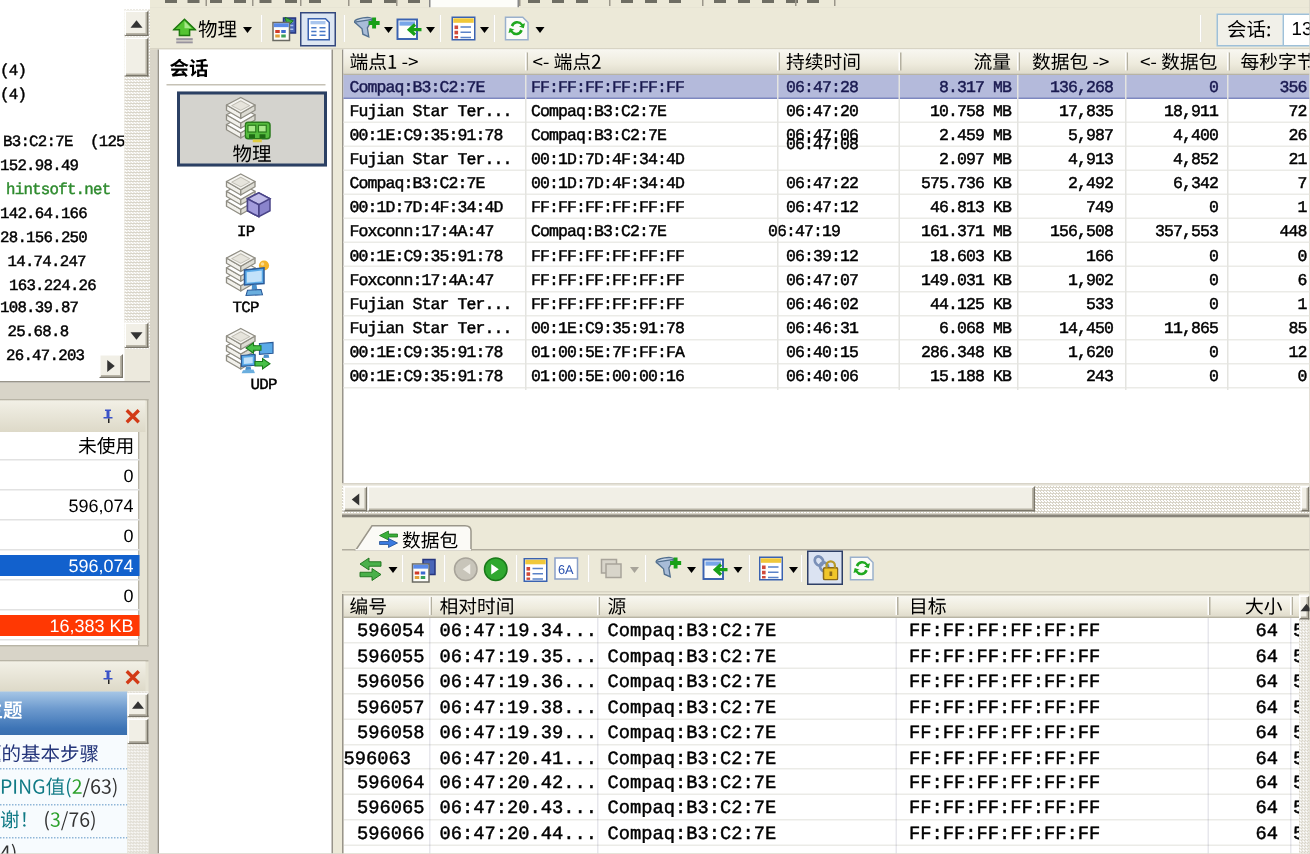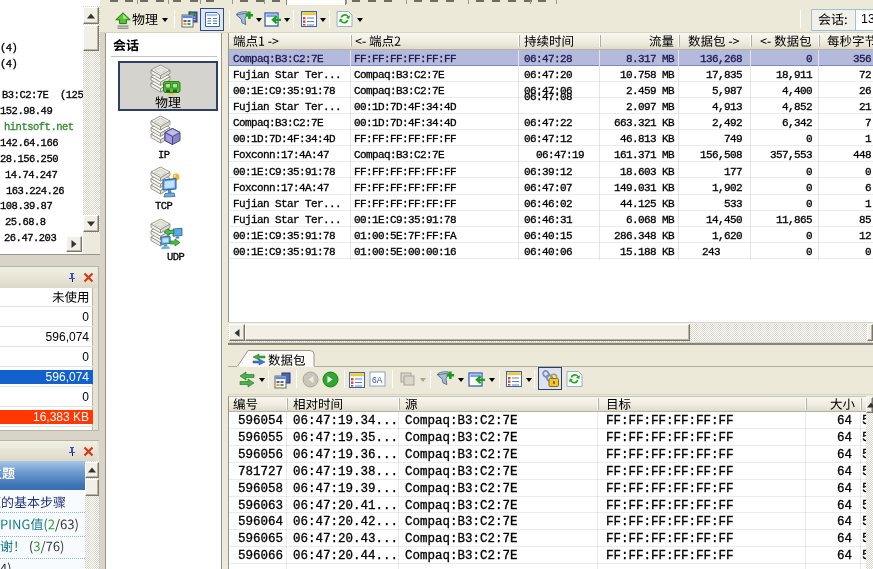--- a/index.html
+++ b/index.html
@@ -391,46 +391,46 @@
 <div class="abs mono t10" style="left:354px;top:99.1px;width:160px;color:#000;white-space:pre">00:1D:7D:4F:34:4D</div>
 <div class="abs mono t10" style="left:524px;top:89px;width:70px;color:#000;white-space:pre">06:47:08</div>
 <div class="abs mono t10" style="left:558px;top:99.1px;width:116px;text-align:right;color:#000;white-space:pre">2.097 MB</div>
 <div class="abs mono t10" style="left:680px;top:99.1px;width:62px;text-align:right;color:#000;white-space:pre">4,913</div>
 <div class="abs mono t10" style="left:748px;top:99.1px;width:64px;text-align:right;color:#000;white-space:pre">4,852</div>
 <div class="abs mono t10" style="left:806px;top:99.1px;width:65px;text-align:right;color:#000;white-space:pre">21</div>
 <div class="abs" style="left:229px;top:114.0px;width:644px;height:16.12px;border-bottom:1px solid #ebebe7"></div>
 <div class="abs mono t10" style="left:233px;top:115.2px;width:115px;color:#000;white-space:pre">Compaq:B3:C2:7E</div>
 <div class="abs mono t10" style="left:354px;top:115.2px;width:160px;color:#000;white-space:pre">00:1D:7D:4F:34:4D</div>
 <div class="abs mono t10" style="left:524px;top:115.2px;width:70px;color:#000;white-space:pre">06:47:22</div>
-<div class="abs mono t10" style="left:558px;top:115.2px;width:116px;text-align:right;color:#000;white-space:pre">663.321 KB</div>
+<div class="abs mono t10" style="left:558px;top:115.2px;width:116px;text-align:right;color:#000;white-space:pre">575.736 KB</div>
 <div class="abs mono t10" style="left:680px;top:115.2px;width:62px;text-align:right;color:#000;white-space:pre">2,492</div>
 <div class="abs mono t10" style="left:748px;top:115.2px;width:64px;text-align:right;color:#000;white-space:pre">6,342</div>
 <div class="abs mono t10" style="left:806px;top:115.2px;width:65px;text-align:right;color:#000;white-space:pre">7</div>
 <div class="abs" style="left:229px;top:130.1px;width:644px;height:16.12px;border-bottom:1px solid #ebebe7"></div>
 <div class="abs mono t10" style="left:233px;top:131.3px;width:115px;color:#000;white-space:pre">00:1D:7D:4F:34:4D</div>
 <div class="abs mono t10" style="left:354px;top:131.3px;width:160px;color:#000;white-space:pre">FF:FF:FF:FF:FF:FF</div>
 <div class="abs mono t10" style="left:524px;top:131.3px;width:70px;color:#000;white-space:pre">06:47:12</div>
 <div class="abs mono t10" style="left:558px;top:131.3px;width:116px;text-align:right;color:#000;white-space:pre">46.813 KB</div>
 <div class="abs mono t10" style="left:680px;top:131.3px;width:62px;text-align:right;color:#000;white-space:pre">749</div>
 <div class="abs mono t10" style="left:748px;top:131.3px;width:64px;text-align:right;color:#000;white-space:pre">0</div>
 <div class="abs mono t10" style="left:806px;top:131.3px;width:65px;text-align:right;color:#000;white-space:pre">1</div>
 <div class="abs" style="left:229px;top:146.2px;width:644px;height:16.12px;border-bottom:1px solid #ebebe7"></div>
 <div class="abs mono t10" style="left:233px;top:147.4px;width:115px;color:#000;white-space:pre">Foxconn:17:4A:47</div>
 <div class="abs mono t10" style="left:354px;top:147.4px;width:160px;color:#000;white-space:pre">Compaq:B3:C2:7E</div>
-<div class="abs mono t10" style="left:536px;top:147.4px;width:70px;color:#000;white-space:pre">06:47:19</div>
+<div class="abs mono t10" style="left:512px;top:147.4px;width:70px;color:#000;white-space:pre">06:47:19</div>
 <div class="abs mono t10" style="left:558px;top:147.4px;width:116px;text-align:right;color:#000;white-space:pre">161.371 MB</div>
 <div class="abs mono t10" style="left:680px;top:147.4px;width:62px;text-align:right;color:#000;white-space:pre">156,508</div>
 <div class="abs mono t10" style="left:748px;top:147.4px;width:64px;text-align:right;color:#000;white-space:pre">357,553</div>
 <div class="abs mono t10" style="left:806px;top:147.4px;width:65px;text-align:right;color:#000;white-space:pre">448</div>
 <div class="abs" style="left:229px;top:162.3px;width:644px;height:16.12px;border-bottom:1px solid #ebebe7"></div>
 <div class="abs mono t10" style="left:233px;top:163.5px;width:115px;color:#000;white-space:pre">00:1E:C9:35:91:78</div>
 <div class="abs mono t10" style="left:354px;top:163.5px;width:160px;color:#000;white-space:pre">FF:FF:FF:FF:FF:FF</div>
 <div class="abs mono t10" style="left:524px;top:163.5px;width:70px;color:#000;white-space:pre">06:39:12</div>
 <div class="abs mono t10" style="left:558px;top:163.5px;width:116px;text-align:right;color:#000;white-space:pre">18.603 KB</div>
-<div class="abs mono t10" style="left:680px;top:163.5px;width:62px;text-align:right;color:#000;white-space:pre">177</div>
+<div class="abs mono t10" style="left:680px;top:163.5px;width:62px;text-align:right;color:#000;white-space:pre">166</div>
 <div class="abs mono t10" style="left:748px;top:163.5px;width:64px;text-align:right;color:#000;white-space:pre">0</div>
 <div class="abs mono t10" style="left:806px;top:163.5px;width:65px;text-align:right;color:#000;white-space:pre">0</div>
 <div class="abs" style="left:229px;top:178.5px;width:644px;height:16.12px;border-bottom:1px solid #ebebe7"></div>
 <div class="abs mono t10" style="left:233px;top:179.7px;width:115px;color:#000;white-space:pre">Foxconn:17:4A:47</div>
 <div class="abs mono t10" style="left:354px;top:179.7px;width:160px;color:#000;white-space:pre">FF:FF:FF:FF:FF:FF</div>
 <div class="abs mono t10" style="left:524px;top:179.7px;width:70px;color:#000;white-space:pre">06:47:07</div>
 <div class="abs mono t10" style="left:558px;top:179.7px;width:116px;text-align:right;color:#000;white-space:pre">149.031 KB</div>
 <div class="abs mono t10" style="left:680px;top:179.7px;width:62px;text-align:right;color:#000;white-space:pre">1,902</div>
 <div class="abs mono t10" style="left:748px;top:179.7px;width:64px;text-align:right;color:#000;white-space:pre">0</div>
 <div class="abs mono t10" style="left:806px;top:179.7px;width:65px;text-align:right;color:#000;white-space:pre">6</div>
@@ -456,21 +456,21 @@
 <div class="abs mono t10" style="left:524px;top:228.0px;width:70px;color:#000;white-space:pre">06:40:15</div>
 <div class="abs mono t10" style="left:558px;top:228.0px;width:116px;text-align:right;color:#000;white-space:pre">286.348 KB</div>
 <div class="abs mono t10" style="left:680px;top:228.0px;width:62px;text-align:right;color:#000;white-space:pre">1,620</div>
 <div class="abs mono t10" style="left:748px;top:228.0px;width:64px;text-align:right;color:#000;white-space:pre">0</div>
 <div class="abs mono t10" style="left:806px;top:228.0px;width:65px;text-align:right;color:#000;white-space:pre">12</div>
 <div class="abs" style="left:229px;top:242.9px;width:644px;height:16.12px;border-bottom:1px solid #ebebe7"></div>
 <div class="abs mono t10" style="left:233px;top:244.1px;width:115px;color:#000;white-space:pre">00:1E:C9:35:91:78</div>
 <div class="abs mono t10" style="left:354px;top:244.1px;width:160px;color:#000;white-space:pre">01:00:5E:00:00:16</div>
 <div class="abs mono t10" style="left:524px;top:244.1px;width:70px;color:#000;white-space:pre">06:40:06</div>
 <div class="abs mono t10" style="left:558px;top:244.1px;width:116px;text-align:right;color:#000;white-space:pre">15.188 KB</div>
-<div class="abs mono t10" style="left:680px;top:244.1px;width:62px;text-align:center;color:#000;white-space:pre">243</div>
+<div class="abs mono t10" style="left:680px;top:244.1px;width:62px;text-align:right;color:#000;white-space:pre">243</div>
 <div class="abs mono t10" style="left:748px;top:244.1px;width:64px;text-align:right;color:#000;white-space:pre">0</div>
 <div class="abs mono t10" style="left:806px;top:244.1px;width:65px;text-align:right;color:#000;white-space:pre">0</div>
 <div class="abs" style="left:350px;top:50px;width:1px;height:210px;background:#e4e4e0"></div>
 <div class="abs" style="left:518px;top:50px;width:1px;height:210px;background:#e4e4e0"></div>
 <div class="abs" style="left:599px;top:50px;width:1px;height:210px;background:#e4e4e0"></div>
 <div class="abs" style="left:678px;top:50px;width:1px;height:210px;background:#e4e4e0"></div>
 <div class="abs" style="left:750px;top:50px;width:1px;height:210px;background:#e4e4e0"></div>
 <div class="abs" style="left:818px;top:50px;width:1px;height:210px;background:#e4e4e0"></div>
 <div class="abs" style="left:228px;top:322px;width:645px;height:19px;background:#efede4;border-top:1px solid #d8d4c8">
 <div class="abs sbtrack" style="left:0;top:1px;width:645px;height:18px"></div>
@@ -628,35 +628,35 @@
 <div class="abs mono t12" style="left:788px;top:430.2px;width:64px;text-align:right">64</div>
 <div class="abs mono t12" style="left:862px;top:430.2px;">5</div>
 <div class="abs" style="left:229px;top:446.0px;width:637px;height:16.85px;border-bottom:1px solid #ebebe7"></div>
 <div class="abs mono t12" style="left:229px;top:447.0px;width:54px;text-align:right;white-space:pre">596056</div>
 <div class="abs mono t12" style="left:293px;top:447.0px;white-space:pre">06:47:19.36...</div>
 <div class="abs mono t12" style="left:405px;top:447.0px;white-space:pre">Compaq:B3:C2:7E</div>
 <div class="abs mono t12" style="left:606px;top:447.0px;white-space:pre">FF:FF:FF:FF:FF:FF</div>
 <div class="abs mono t12" style="left:788px;top:447.0px;width:64px;text-align:right">64</div>
 <div class="abs mono t12" style="left:862px;top:447.0px;">5</div>
 <div class="abs" style="left:229px;top:462.9px;width:637px;height:16.85px;border-bottom:1px solid #ebebe7"></div>
-<div class="abs mono t12" style="left:229px;top:463.9px;width:54px;text-align:right;white-space:pre">781727</div>
+<div class="abs mono t12" style="left:229px;top:463.9px;width:54px;text-align:right;white-space:pre">596057</div>
 <div class="abs mono t12" style="left:293px;top:463.9px;white-space:pre">06:47:19.38...</div>
 <div class="abs mono t12" style="left:405px;top:463.9px;white-space:pre">Compaq:B3:C2:7E</div>
 <div class="abs mono t12" style="left:606px;top:463.9px;white-space:pre">FF:FF:FF:FF:FF:FF</div>
 <div class="abs mono t12" style="left:788px;top:463.9px;width:64px;text-align:right">64</div>
 <div class="abs mono t12" style="left:862px;top:463.9px;">5</div>
 <div class="abs" style="left:229px;top:479.7px;width:637px;height:16.85px;border-bottom:1px solid #ebebe7"></div>
 <div class="abs mono t12" style="left:229px;top:480.7px;width:54px;text-align:right;white-space:pre">596058</div>
 <div class="abs mono t12" style="left:293px;top:480.7px;white-space:pre">06:47:19.39...</div>
 <div class="abs mono t12" style="left:405px;top:480.7px;white-space:pre">Compaq:B3:C2:7E</div>
 <div class="abs mono t12" style="left:606px;top:480.7px;white-space:pre">FF:FF:FF:FF:FF:FF</div>
 <div class="abs mono t12" style="left:788px;top:480.7px;width:64px;text-align:right">64</div>
 <div class="abs mono t12" style="left:862px;top:480.7px;">5</div>
 <div class="abs" style="left:229px;top:496.6px;width:637px;height:16.85px;border-bottom:1px solid #ebebe7"></div>
-<div class="abs mono t12" style="left:229px;top:497.6px;width:54px;text-align:right;white-space:pre">596063</div>
+<div class="abs mono t12" style="left:229px;top:497.6px;width:54px;white-space:pre">596063</div>
 <div class="abs mono t12" style="left:293px;top:497.6px;white-space:pre">06:47:20.41...</div>
 <div class="abs mono t12" style="left:405px;top:497.6px;white-space:pre">Compaq:B3:C2:7E</div>
 <div class="abs mono t12" style="left:606px;top:497.6px;white-space:pre">FF:FF:FF:FF:FF:FF</div>
 <div class="abs mono t12" style="left:788px;top:497.6px;width:64px;text-align:right">64</div>
 <div class="abs mono t12" style="left:862px;top:497.6px;">5</div>
 <div class="abs" style="left:229px;top:513.4px;width:637px;height:16.85px;border-bottom:1px solid #ebebe7"></div>
 <div class="abs mono t12" style="left:229px;top:514.4px;width:54px;text-align:right;white-space:pre">596064</div>
 <div class="abs mono t12" style="left:293px;top:514.4px;white-space:pre">06:47:20.42...</div>
 <div class="abs mono t12" style="left:405px;top:514.4px;white-space:pre">Compaq:B3:C2:7E</div>
 <div class="abs mono t12" style="left:606px;top:514.4px;white-space:pre">FF:FF:FF:FF:FF:FF</div>

